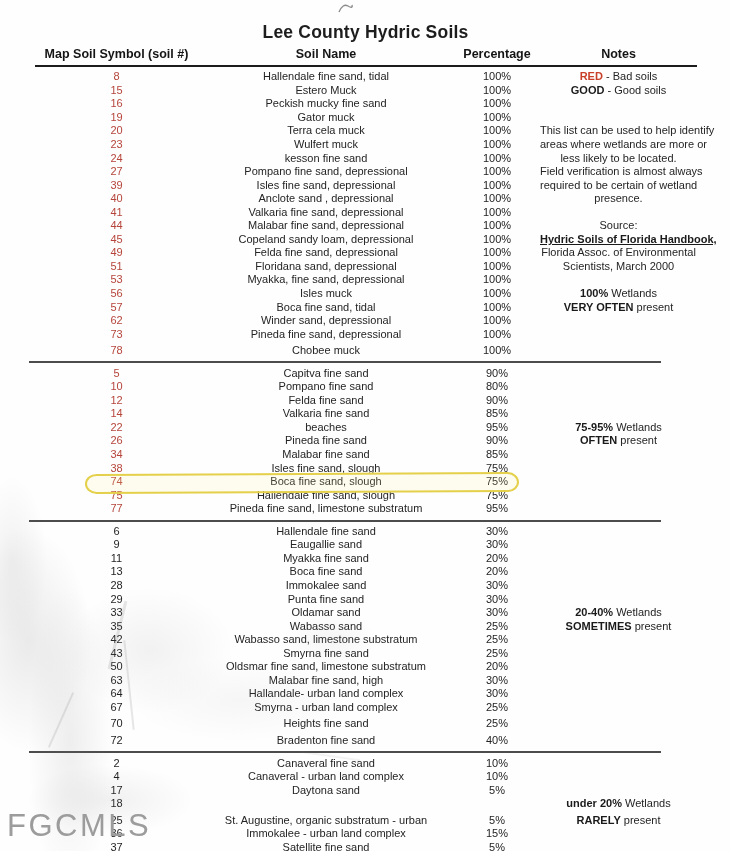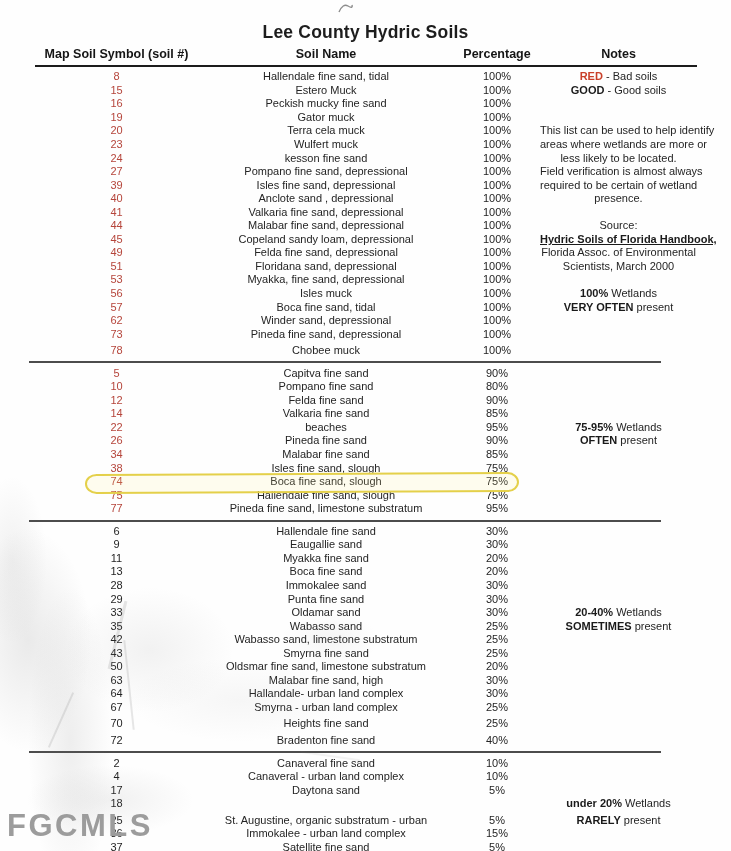--- a/index.html
+++ b/index.html
@@ -79,21 +79,21 @@
     border:2px solid #e4d04a;
     border-radius:14px / 60%;
     background:rgba(252,244,150,.15);
     transform:rotate(-.25deg);
     z-index:1;
   }
 
   .watermark{
     position:absolute;left:7px;bottom:7px;z-index:4;
     font-size:31px;color:#9c9c9c;letter-spacing:2.5px;
-    font-weight:700;
+    font-weight:400;
   }
 </style>
 </head>
 <body>
 
 <div class="page">
 
   <svg class="pen-mark" width="16" height="12" viewBox="0 0 16 12">
     <path d="M2 10 Q6 1 11 4 T15 3" stroke="#8d8d8d" stroke-width="1.4" fill="none"></path>
   </svg>

